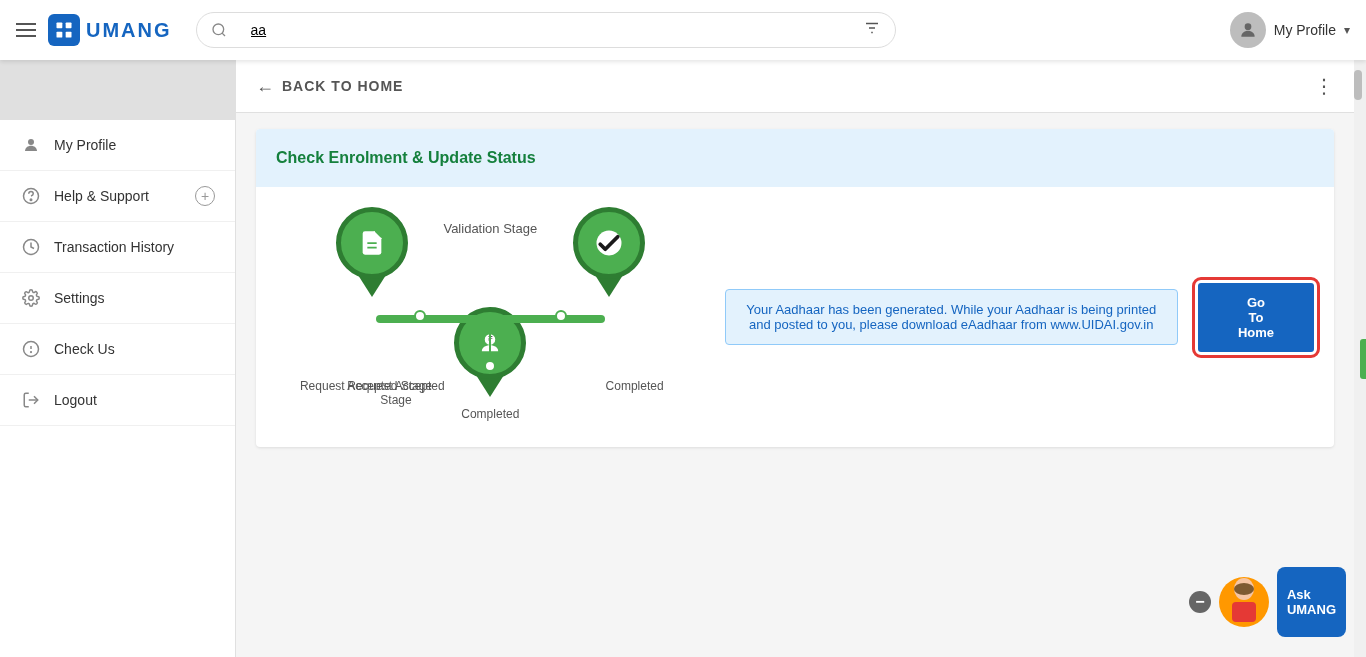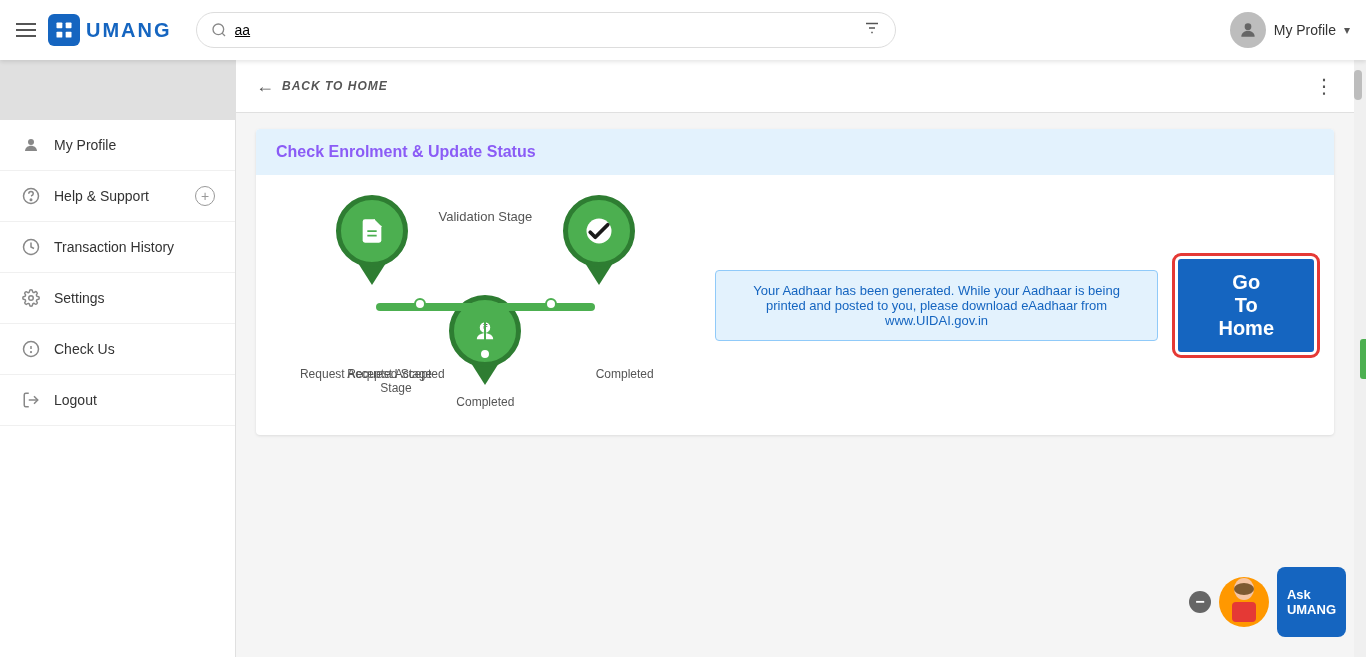--- a/index.html
+++ b/index.html
@@ -32,21 +32,21 @@
       border-radius: 24px;
       padding: 6px 14px;
       background: #fff;
       max-width: 700px;
     }
     .search-bar input {
       border: none;
       outline: none;
       flex: 1;
       font-size: 14px;
-      margin-left: 8px;
+      margin-left: 24px;
       text-decoration: underline;
     }
     .filter-icon { margin-left: auto; cursor: pointer; color: #555; }
     .header-right { margin-left: auto; display: flex; align-items: center; gap: 8px; cursor: pointer; }
     .avatar-circle { width: 36px; height: 36px; border-radius: 50%; background: #bdbdbd; display: flex; align-items: center; justify-content: center; }
     .profile-label { font-size: 14px; color: #333; }
     .chevron { font-size: 12px; color: #555; }
 
     
     .body { display: flex; flex: 1; overflow: hidden; }
@@ -88,21 +88,21 @@
     .back-bar {
       display: flex;
       align-items: center;
       padding: 14px 20px;
       background: #fff;
       border-bottom: 1px solid #e0e0e0;
       gap: 8px;
       flex-shrink: 0;
     }
     .back-arrow { color: #555; font-size: 18px; cursor: pointer; }
-    .back-label { font-size: 12px; font-weight: bold; color: #555; letter-spacing: 1px; font-style: italic; }
+    .back-label { font-size: 14px; font-weight: bold; color: #555; letter-spacing: 1px; }
     .more-icon { margin-left: auto; color: #555; cursor: pointer; font-size: 20px; }
 
     
     .content-area {
       flex: 1;
       overflow-y: auto;
       padding: 16px 20px;
       display: flex;
       flex-direction: column;
       gap: 12px;
@@ -110,24 +110,24 @@
 
     
     .card {
       background: #fff;
       border-radius: 4px;
       box-shadow: 0 1px 3px rgba(0,0,0,0.1);
       overflow: hidden;
     }
     .card-header {
       background: #e3f2fd;
-      padding: 14px 20px;
+      padding: 20px 20px;
       font-size: 16px;
       font-weight: bold;
-      color: #8b5cf6;
+      color: #15803d;
     }
     .card-body {
       padding: 20px;
       display: flex;
       flex-direction: row;
       align-items: center;
       gap: 20px;
     }
     .pin-circle {
       width: 72px;
@@ -175,21 +175,21 @@
       color: #1565c0;
       text-align: center;
     }
 
     
     .go-home-btn {
       background: #1565c0;
       color: #fff;
       border: none;
       padding: 12px 40px;
-      font-size: 20px;
+      font-size: 13px;
       font-weight: bold;
       cursor: pointer;
       border-radius: 3px;
       outline: 3px solid #e53935;
       outline-offset: 3px;
     }
     .scroll-thumb {
       width: 8px;
       height: 30px;
       background: #bdbdbd;

